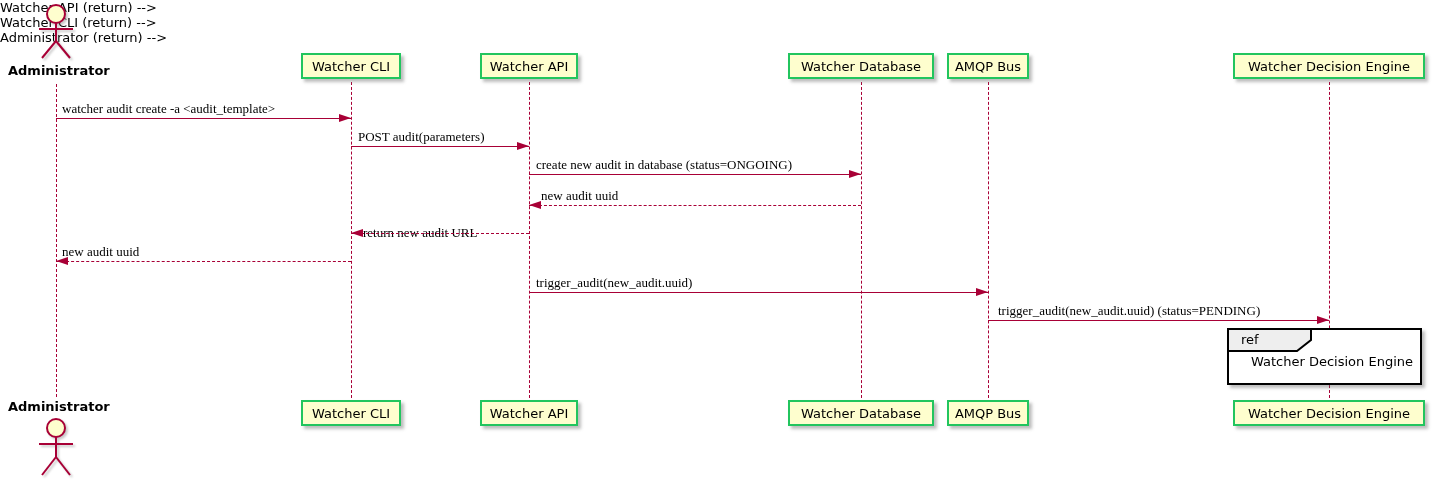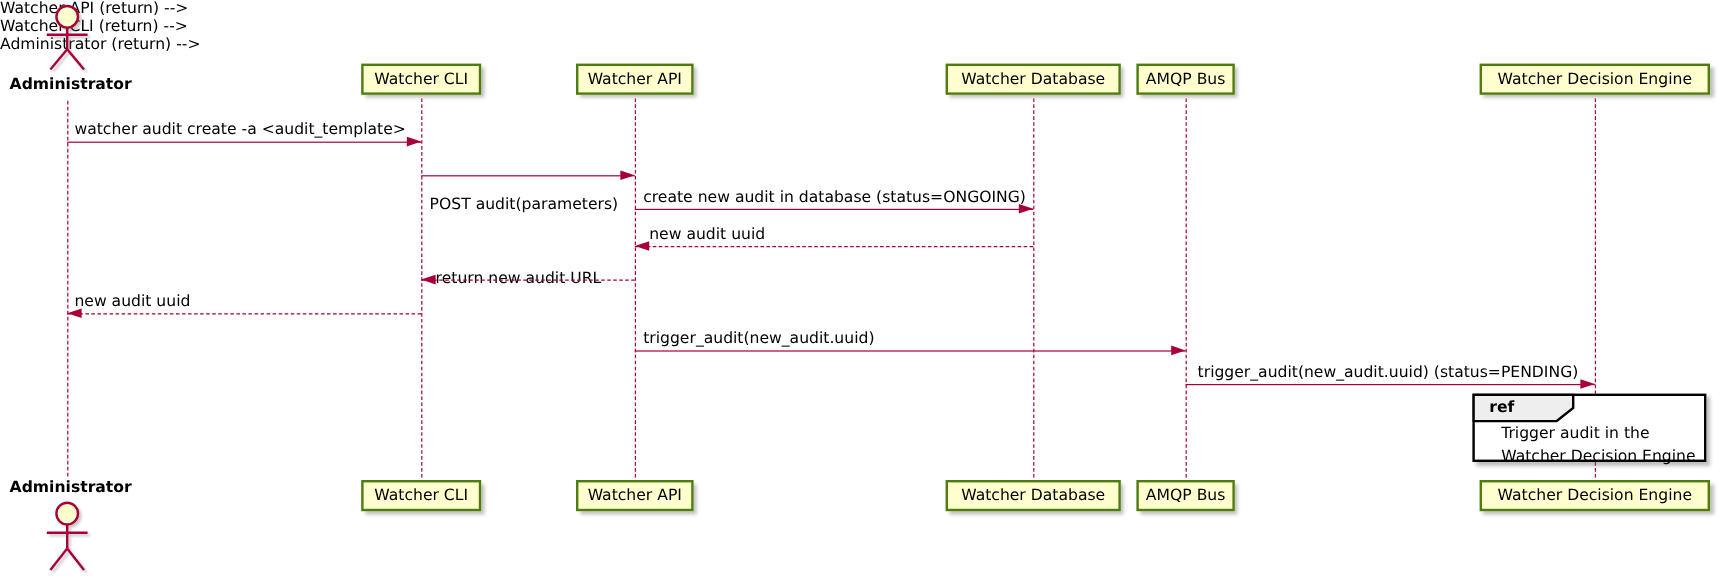--- a/index.html
+++ b/index.html
@@ -3,43 +3,43 @@
 <meta charset="utf-8">
 <style>
   html,body { margin:0; padding:0; background:#ffffff; }
   .canvas {
     position:relative; width:1434px; height:486px; background:#ffffff;
     font-family:"DejaVu Sans", "Liberation Sans", sans-serif;
     font-size:13px; color:#000; overflow:hidden;
   }
   .pbox {
     position:absolute; height:26px;
-    background:#FEFECE; border:2px solid #4d7c0f;
+    background:#FEFECE; border:2px solid #22c55e;
     box-shadow:3px 3px 3px rgba(110,110,110,0.45);
     display:flex; align-items:center; justify-content:center;
     white-space:nowrap; box-sizing:border-box; font-size:13px;
   }
   .lifeline { position:absolute; width:0; border-left:1px dashed #A80036; }
   .msg-line { position:absolute; height:0; border-top:1px solid #A80036; }
   .msg-line.dashed { border-top:1px dashed #A80036; }
   .arrowhead { position:absolute; width:0; height:0; }
   .arrowhead.right { border-left:12px solid #A80036; border-top:4px solid transparent; border-bottom:4px solid transparent; }
   .arrowhead.left  { border-right:12px solid #A80036; border-top:4px solid transparent; border-bottom:4px solid transparent; }
-  .msg-label { position:absolute; white-space:nowrap; line-height:15px; }
+  .msg-label { position:absolute; white-space:nowrap; line-height:15px;font-family:Liberation Serif, serif; }
   .actor-label { position:absolute; white-space:nowrap;font-weight:bold; }
   .actor-svg { position:absolute; filter:drop-shadow(2px 2px 1px rgba(120,120,120,0.4)); }
   .ref-box {
     position:absolute; left:1227px; top:328px; width:195px; height:57px;
     background:#ffffff; border:2px solid #000;
     box-shadow:3px 3px 3px rgba(110,110,110,0.45);
     box-sizing:border-box; z-index:5;
   }
   .ref-tag { position:absolute; left:-2px; top:-2px; width:86px; height:24px; }
   .ref-tag-label {
-    position:absolute; left:12px; top:2px; font-weight:bold; font-size:13px;
+    position:absolute; left:12px; top:2px; font-weight:normal; font-size:13px;
   }
   .ref-body { position:absolute; left:22px; top:22px; line-height:19px; white-space:nowrap; }
 </style>
 </head>
 <body>
 
 <div class="canvas">
 
   
   <svg class="actor-svg" style="left:24px; top:2px;" width="64" height="60" viewBox="0 0 64 60">
@@ -69,21 +69,21 @@
   
   
   <div>
     <div class="msg-label" style="left:62px; top:101px;">watcher audit create -a &lt;audit_template&gt;</div>
     <div class="msg-line" style="left:56px; top:118px; width:295px;"></div>
     <div class="arrowhead right" style="left:339px; top:114px;"></div>
   </div>
 
   
   <div>
-    <div class="msg-label" style="left:358px; top:129px;margin-top:34px;">POST audit(parameters)</div>
+    <div class="msg-label" style="left:358px; top:129px;">POST audit(parameters)</div>
     <div class="msg-line" style="left:351px; top:146px; width:178px;"></div>
     <div class="arrowhead right" style="left:517px; top:142px;"></div>
   </div>
 
   
   <div>
     <div class="msg-label" style="left:536px; top:157px;">create new audit in database (status=ONGOING)</div>
     <div class="msg-line" style="left:529px; top:174px; width:332px;"></div>
     <div class="arrowhead right" style="left:849px; top:170px;"></div>
   </div>
@@ -123,21 +123,20 @@
     <div class="arrowhead right" style="left:1317px; top:316px;"></div>
   </div>
 
   
   <div class="ref-box">
     <svg class="ref-tag" width="86" height="24" viewBox="0 0 86 24">
       <path d="M1,1 H84 V12 L70,23 H1 Z" fill="#EEEEEE" stroke="#000000" stroke-width="2"></path>
     </svg>
     <div class="ref-tag-label">ref</div>
     <div class="ref-body">
-      <div>Trigger audit in the</div>
       <div>Watcher Decision Engine</div>
     </div>
   </div>
 
   
   <div class="pbox" style="left:301px; top:400px; width:100px;">Watcher CLI</div>
   <div class="pbox" style="left:480px; top:400px; width:98px;">Watcher API</div>
   <div class="pbox" style="left:788px; top:400px; width:146px;">Watcher Database</div>
   <div class="pbox" style="left:947px; top:400px; width:82px;">AMQP Bus</div>
   <div class="pbox" style="left:1233px; top:400px; width:192px;">Watcher Decision Engine</div>

